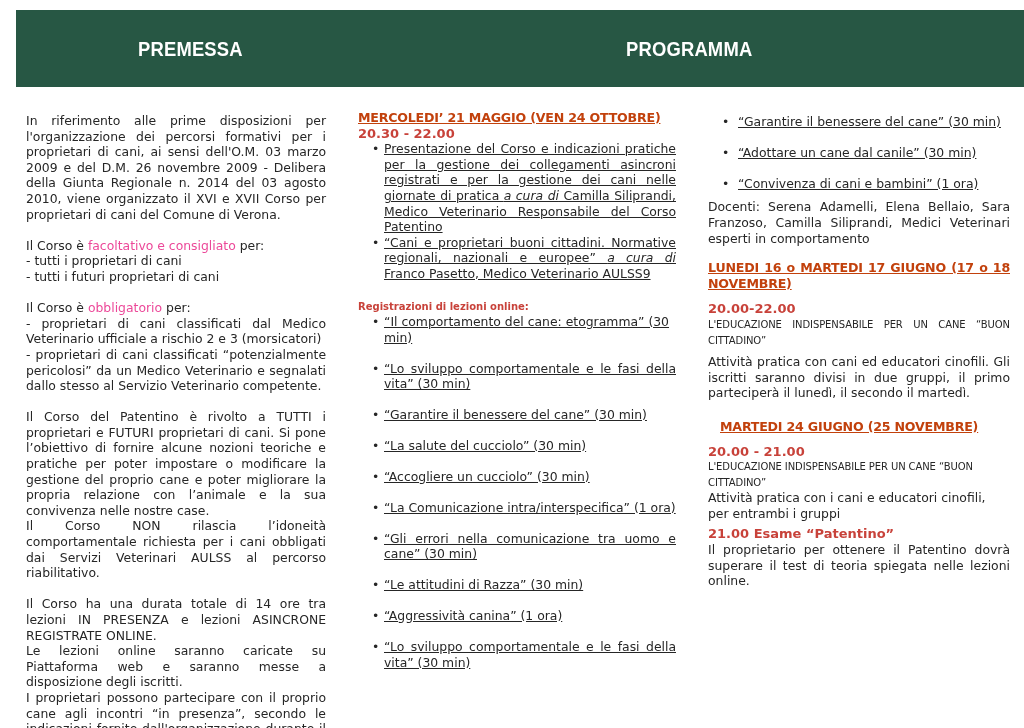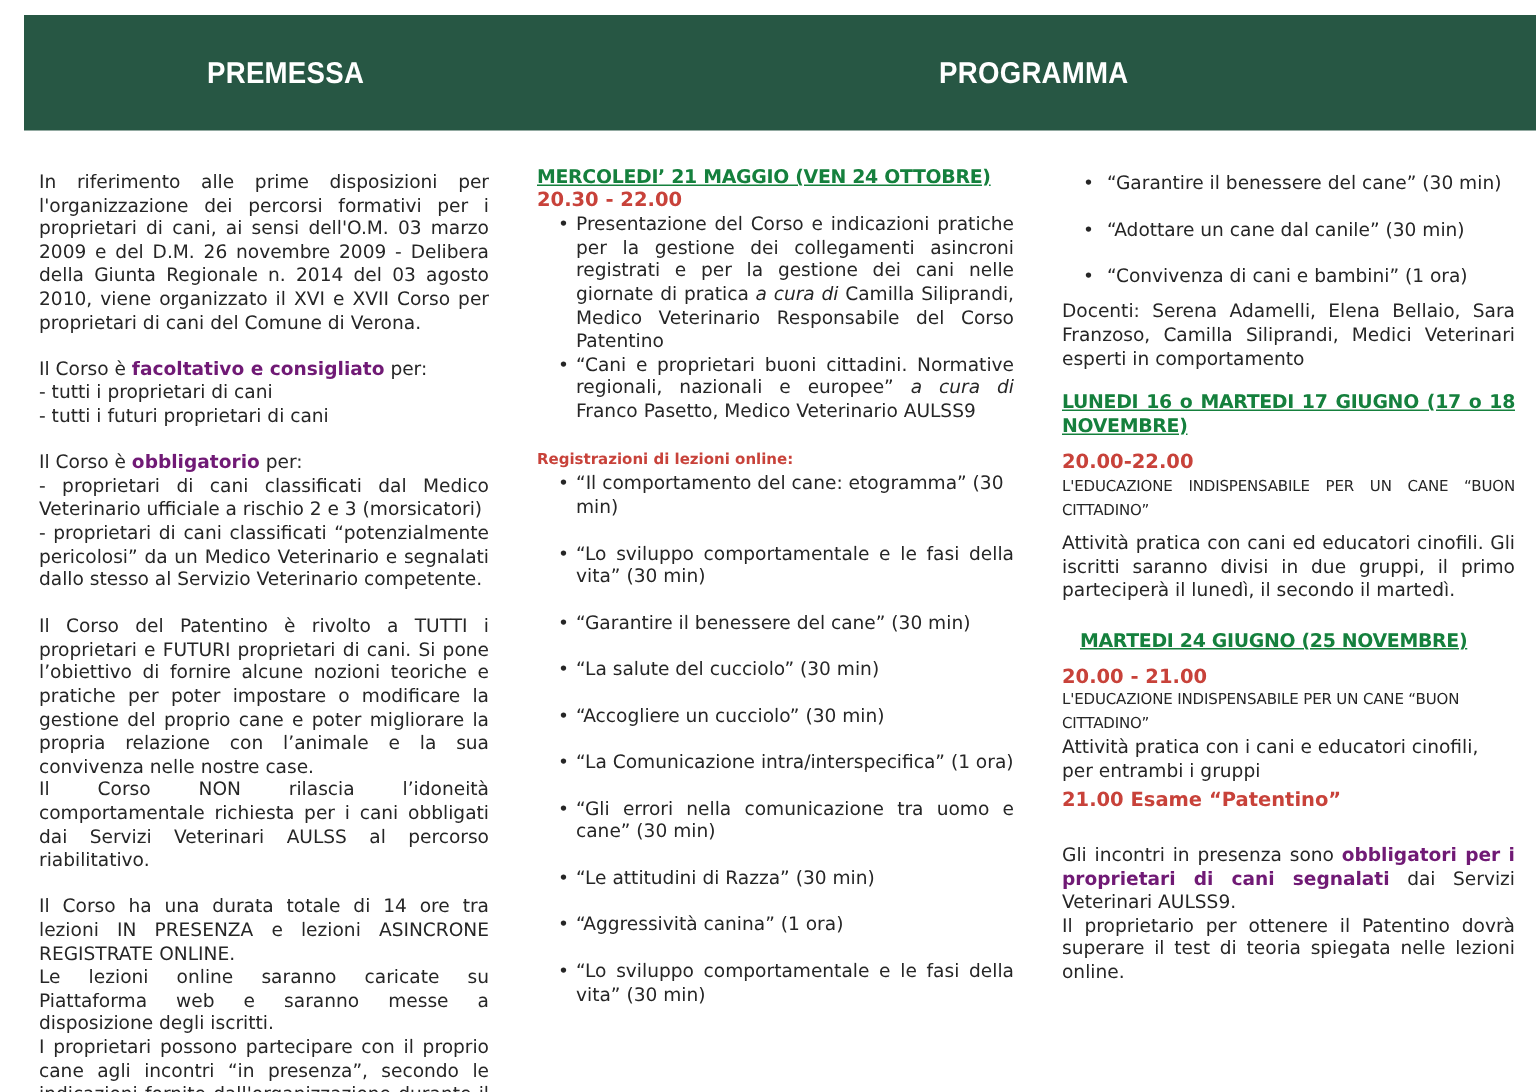--- a/index.html
+++ b/index.html
@@ -30,40 +30,40 @@
       font-family: "DejaVu Sans", sans-serif;
     }
     .col p { margin: 0; }
     .justify { text-align: justify; }
     .col-left { left: 26px; width: 300px; top: 113px; }
     .col-mid { left: 358px; width: 318px; }
     .col-right { left: 708px; width: 302px; }
 
     .gap { height: 15.6px; }
     .red-head {
-      color: #15803d; font-weight: bold; text-decoration: underline;
+      color: #c2410c; font-weight: bold; text-decoration: underline;
       font-size: 12.6px; letter-spacing: -0.2px;
     }
     .red-time {
       color: #c8423a; font-weight: bold; font-size: 13px;
       margin-top: 8px; margin-bottom: 1px;
     }
     .red-sub {
       color: #c8423a; font-weight: bold; font-size: 10px;
       margin-top: 10px;
     }
     ul.bul { margin: 0; padding: 0 0 0 26px; list-style: none; }
-    ul.bul li { position: relative; text-align: justify; }
+    ul.bul li { position: relative; text-align: justify; text-decoration: underline; }
     ul.bul li::before {
       content: "•"; position: absolute; left: -12px; top: 0;
     }
     ul.spaced li { margin-bottom: 15.3px; }
     ul.right-bul { padding-left: 30px; }
     ul.right-bul li::before { left: -16px; }
-    .strong { font-weight: bold; color: #701a75; }
+    .strong { font-weight: normal; color: #ec4899; }
     em { font-style: italic; }
     .upper-small { font-size: 10px; letter-spacing: -0.1px; }
   </style>
 </head>
 <body>
 
 <div class="header">
   <div class="h-title h-premessa">PREMESSA</div>
   <div class="h-title h-programma">PROGRAMMA</div>
 </div>
@@ -121,15 +121,14 @@
   <p class="red-time" style="margin-top:10px;">20.00-22.00</p>
   <p class="justify upper-small">L'EDUCAZIONE INDISPENSABILE PER UN CANE “BUON CITTADINO”</p>
   <p class="justify" style="margin-top:6px;">Attività pratica con cani ed educatori cinofili. Gli iscritti saranno divisi in due gruppi, il primo parteciperà il lunedì, il secondo il martedì.</p>
 
   <p class="red-head" style="margin-top:18px;margin-left:12px;">MARTEDI 24 GIUGNO (25 NOVEMBRE)</p>
   <p class="red-time" style="margin-top:9px;">20.00 - 21.00</p>
   <p class="upper-small">L'EDUCAZIONE INDISPENSABILE PER UN CANE “BUON CITTADINO”</p>
   <p>Attività pratica con i cani e educatori cinofili, per entrambi i gruppi</p>
   <p class="red-time" style="margin-top:5px;">21.00 Esame “Patentino”</p>
 
-  <p class="justify" style="margin-top:20px;"><span>Gli incontri in presenza sono </span><span class="strong">obbligatori per i proprietari di cani segnalati</span><span> dai Servizi Veterinari AULSS9.</span></p>
   <p class="justify">Il proprietario per ottenere il Patentino dovrà superare il test di teoria spiegata nelle lezioni online.</p>
 </div>
 
 </body></html>

